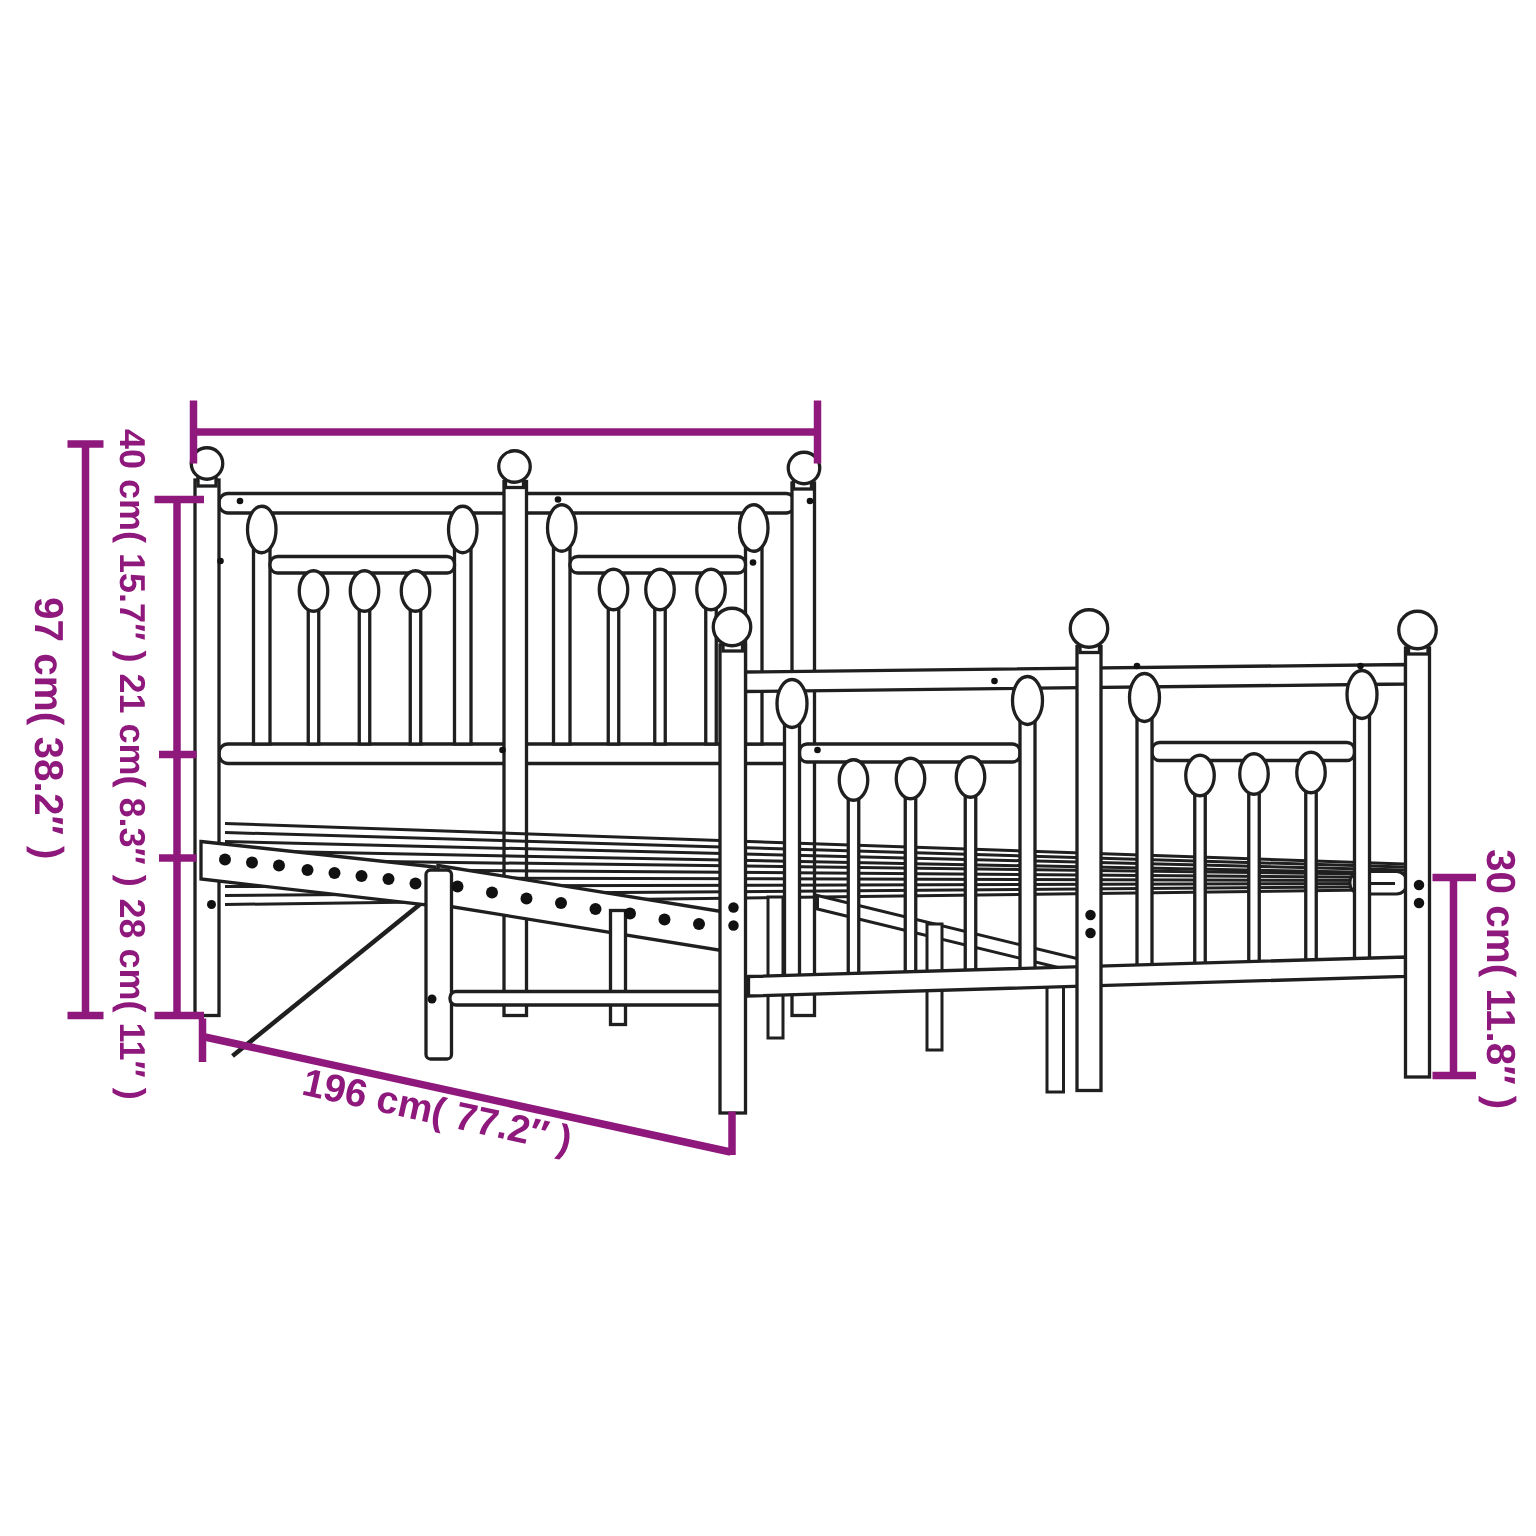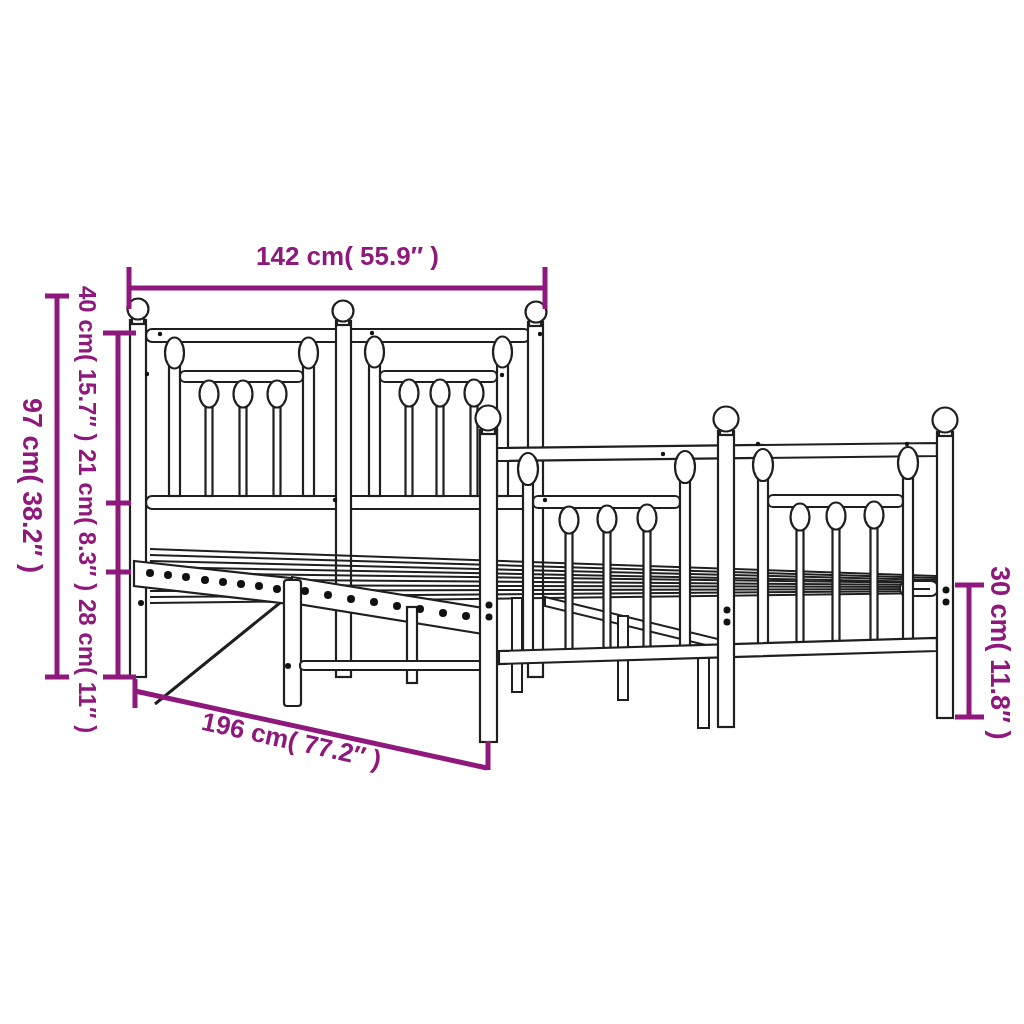--- a/index.html
+++ b/index.html
@@ -194,21 +194,20 @@
     <line x1="135" y1="691" x2="487" y2="768"></line>
     <line x1="135" y1="679" x2="135" y2="708"></line>
     <line x1="488" y1="741" x2="488" y2="770"></line>
 
     <line x1="969" y1="585" x2="969" y2="717"></line>
     <line x1="955" y1="585" x2="984" y2="585"></line>
     <line x1="955" y1="717" x2="984" y2="717"></line>
   </g>
 </svg>
 
-<div class="dim-label dim-h" style="left:256px;top:243px;">142 cm( 55.9″ )</div>
 
 <div class="dim-label dim-big dim-rot" style="left:45px;top:398px;">97 cm( 38.2″ )</div>
 
 <div class="dim-label dim-seg dim-rot" style="left:99px;top:286px;">40 cm( 15.7″ )</div>
 
 <div class="dim-label dim-seg dim-rot" style="left:99px;top:449px;">21 cm( 8.3″ )</div>
 
 <div class="dim-label dim-seg dim-rot" style="left:99px;top:599px;">28 cm( 11″ )</div>
 
 <div class="dim-label dim-diag" style="left:205px;top:708px;">196 cm( 77.2″ )</div>

